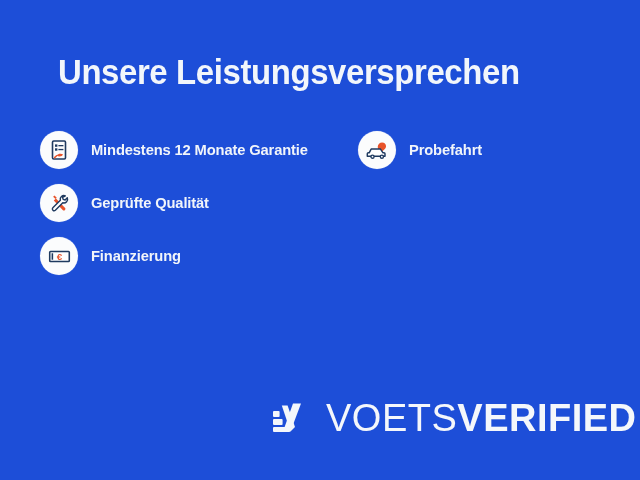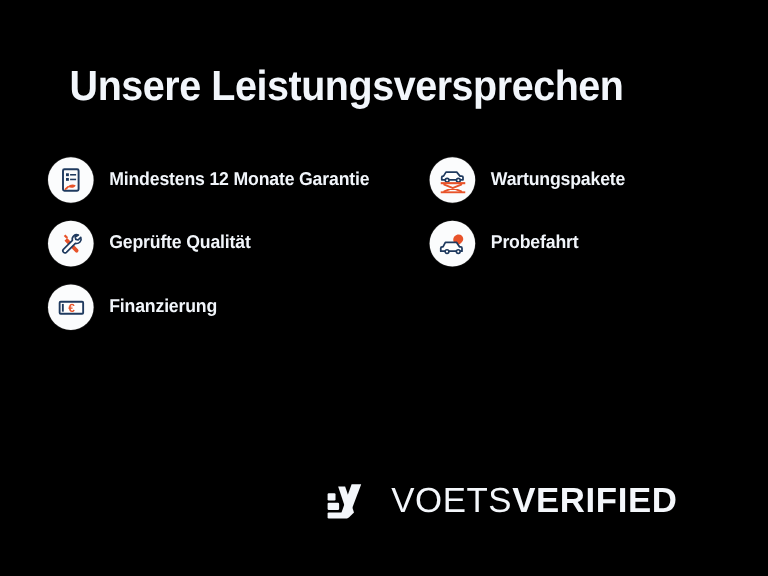--- a/index.html
+++ b/index.html
@@ -4,21 +4,21 @@
 <style>
   html, body {
     margin: 0;
     padding: 0;
     background: #101d2e;
   }
   .page {
     position: relative;
     width: 640px;
     height: 480px;
-    background: #000000;
+    background: #1d4ed8;
     overflow: hidden;
     font-family: "Liberation Sans", sans-serif;
     box-sizing: border-box;
   }
   .headline {
     position: absolute;
     left: 58px;
     top: 52px;
     font-size: 35px;
     font-weight: bold;
@@ -74,21 +74,21 @@
   .logo {
     position: absolute;
     left: 268px;
     top: 396px;
     display: flex;
     align-items: center;
   }
   .logo-mark { width: 44px; height: 44px; flex: 0 0 44px; }
   .logo-text {
     margin-left: 14px;
-    font-size: 29px;
+    font-size: 38px;
     line-height: 1;
     color: #f4f7fb;
     white-space: nowrap;
     letter-spacing: 0.5px;
   }
   .logo-light { font-weight: 300; }
   .logo-bold { font-weight: bold; }
 </style>
 </head>
 <body>
@@ -137,33 +137,20 @@
         </span>
         <span class="item-label">Finanzierung</span>
       </div>
 
 
 
     </div>
 
     <div class="col col-right">
 
-      <div class="item">
-        <span class="badge">
-          <svg width="25" height="25" viewBox="0 0 24 24">
-            <path d="M4.4 8.4 L6.4 5.2 h8.6 l2.6 3.2 h1.4 a1 1 0 0 1 1 1 v2.0 h-17 v-2.0 a1 1 0 0 1 1-1z" fill="#ffffff" stroke="#1f3a5f" stroke-width="1.4" stroke-linejoin="round"></path>
-            <circle cx="7.3" cy="11.7" r="1.5" fill="#ffffff" stroke="#1f3a5f" stroke-width="1.3"></circle>
-            <circle cx="16.3" cy="11.7" r="1.5" fill="#ffffff" stroke="#1f3a5f" stroke-width="1.3"></circle>
-            <rect x="2.2" y="13.2" width="19.6" height="1.7" fill="#e8532a"></rect>
-            <path d="M5 15.2 L18.6 20.6 M18.6 15.2 L5 20.6" stroke="#e8532a" stroke-width="1.6" stroke-linecap="round"></path>
-            <rect x="2.2" y="20.6" width="19.6" height="1.5" fill="#e8532a"></rect>
-          </svg>
-        </span>
-        <span class="item-label">Wartungspakete</span>
-      </div>
 
       <div class="item">
         <span class="badge">
           <svg width="25" height="25" viewBox="0 0 24 24">
             <path d="M12.2 8.6c0-2.6 2-4.4 4.2-4.4 2.2 0 3.8 1.6 3.8 3.6 0 2.6-3.6 4.6-4.6 5.2-0.9-0.6-3.4-2-3.4-4.4z" fill="#e8532a"></path>
             <path d="M4.0 14.2 L5.9 10.6 h9.0 l2.4 3.6 h0.9 a1 1 0 0 1 1 1 v2.4 h-17 v-2.4 a1 1 0 0 1 1-1z" fill="#ffffff" stroke="#1f3a5f" stroke-width="1.4" stroke-linejoin="round"></path>
             <circle cx="7.2" cy="17.9" r="1.5" fill="#ffffff" stroke="#1f3a5f" stroke-width="1.3"></circle>
             <circle cx="16.2" cy="17.9" r="1.5" fill="#ffffff" stroke="#1f3a5f" stroke-width="1.3"></circle>
           </svg>
         </span>

